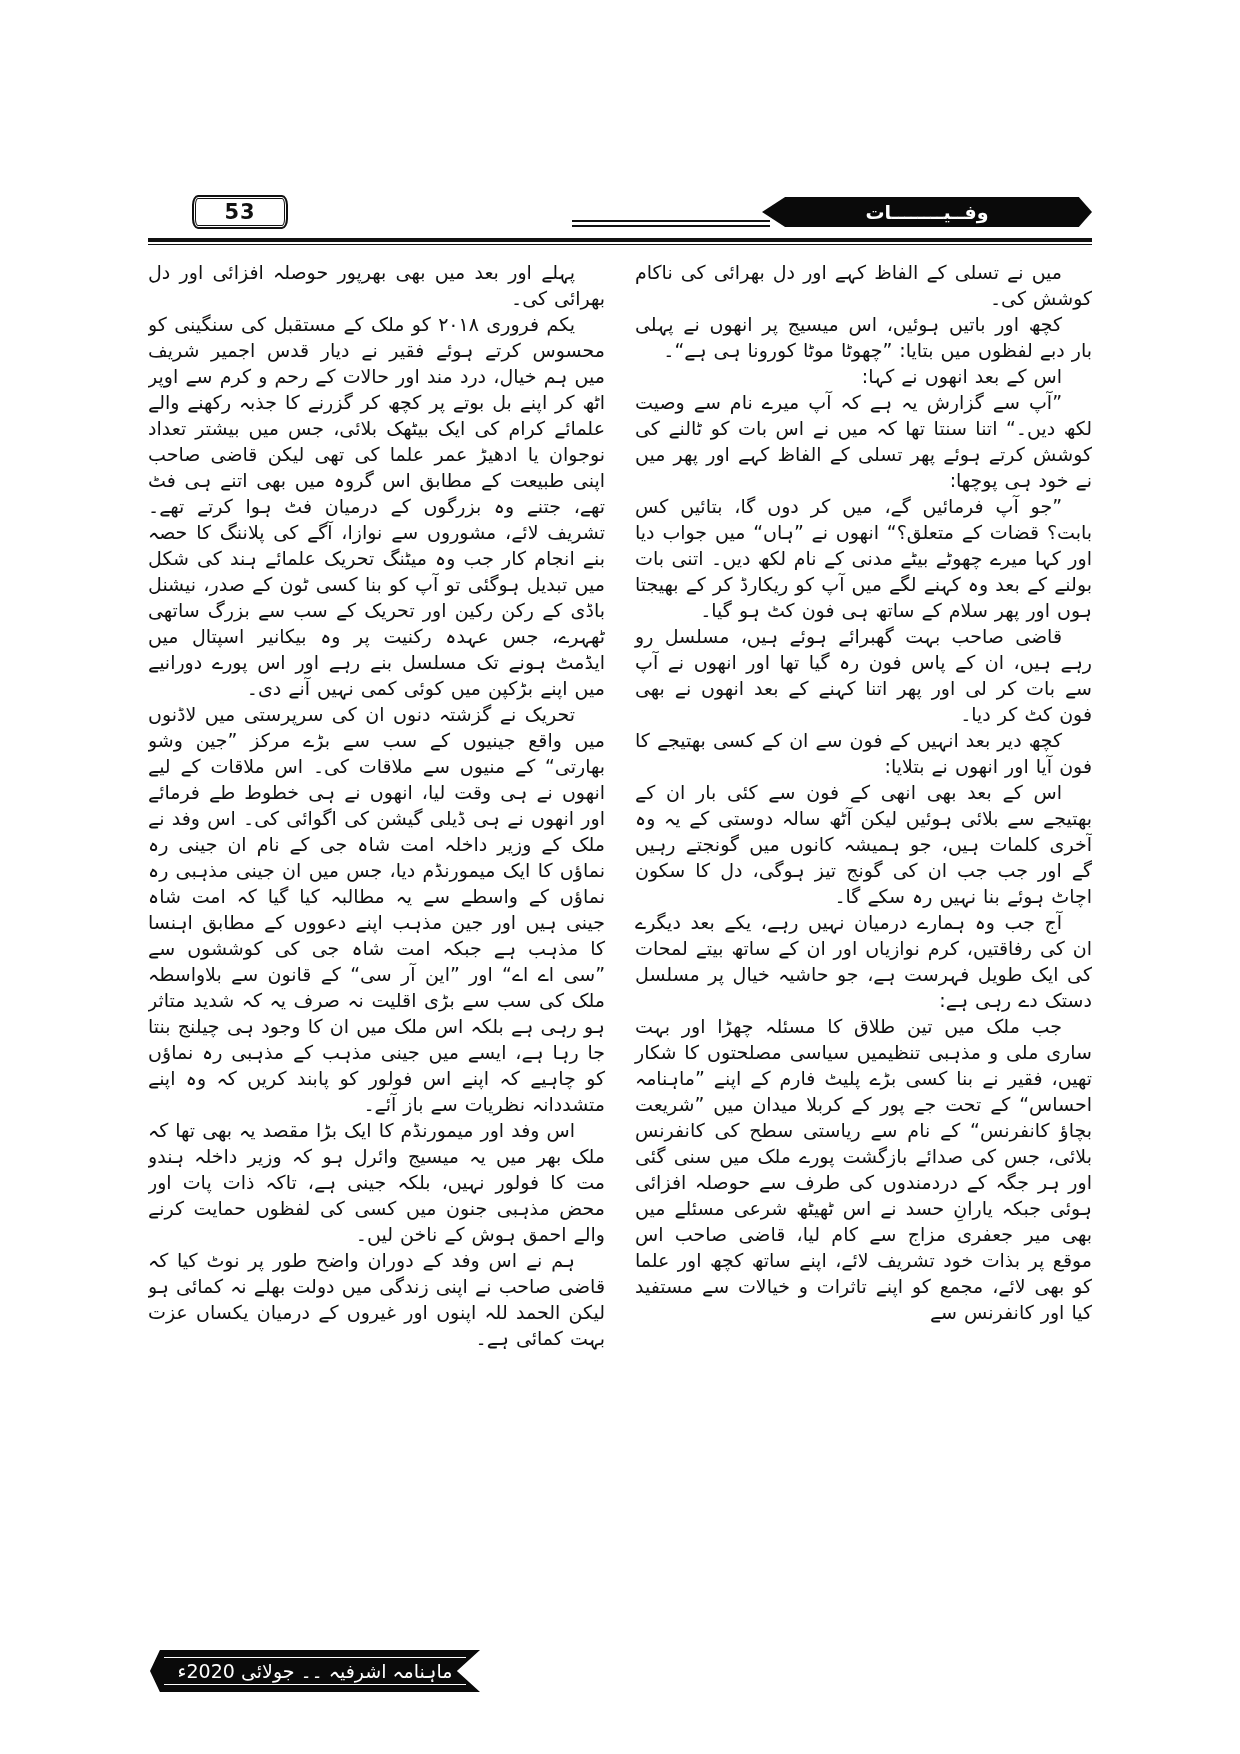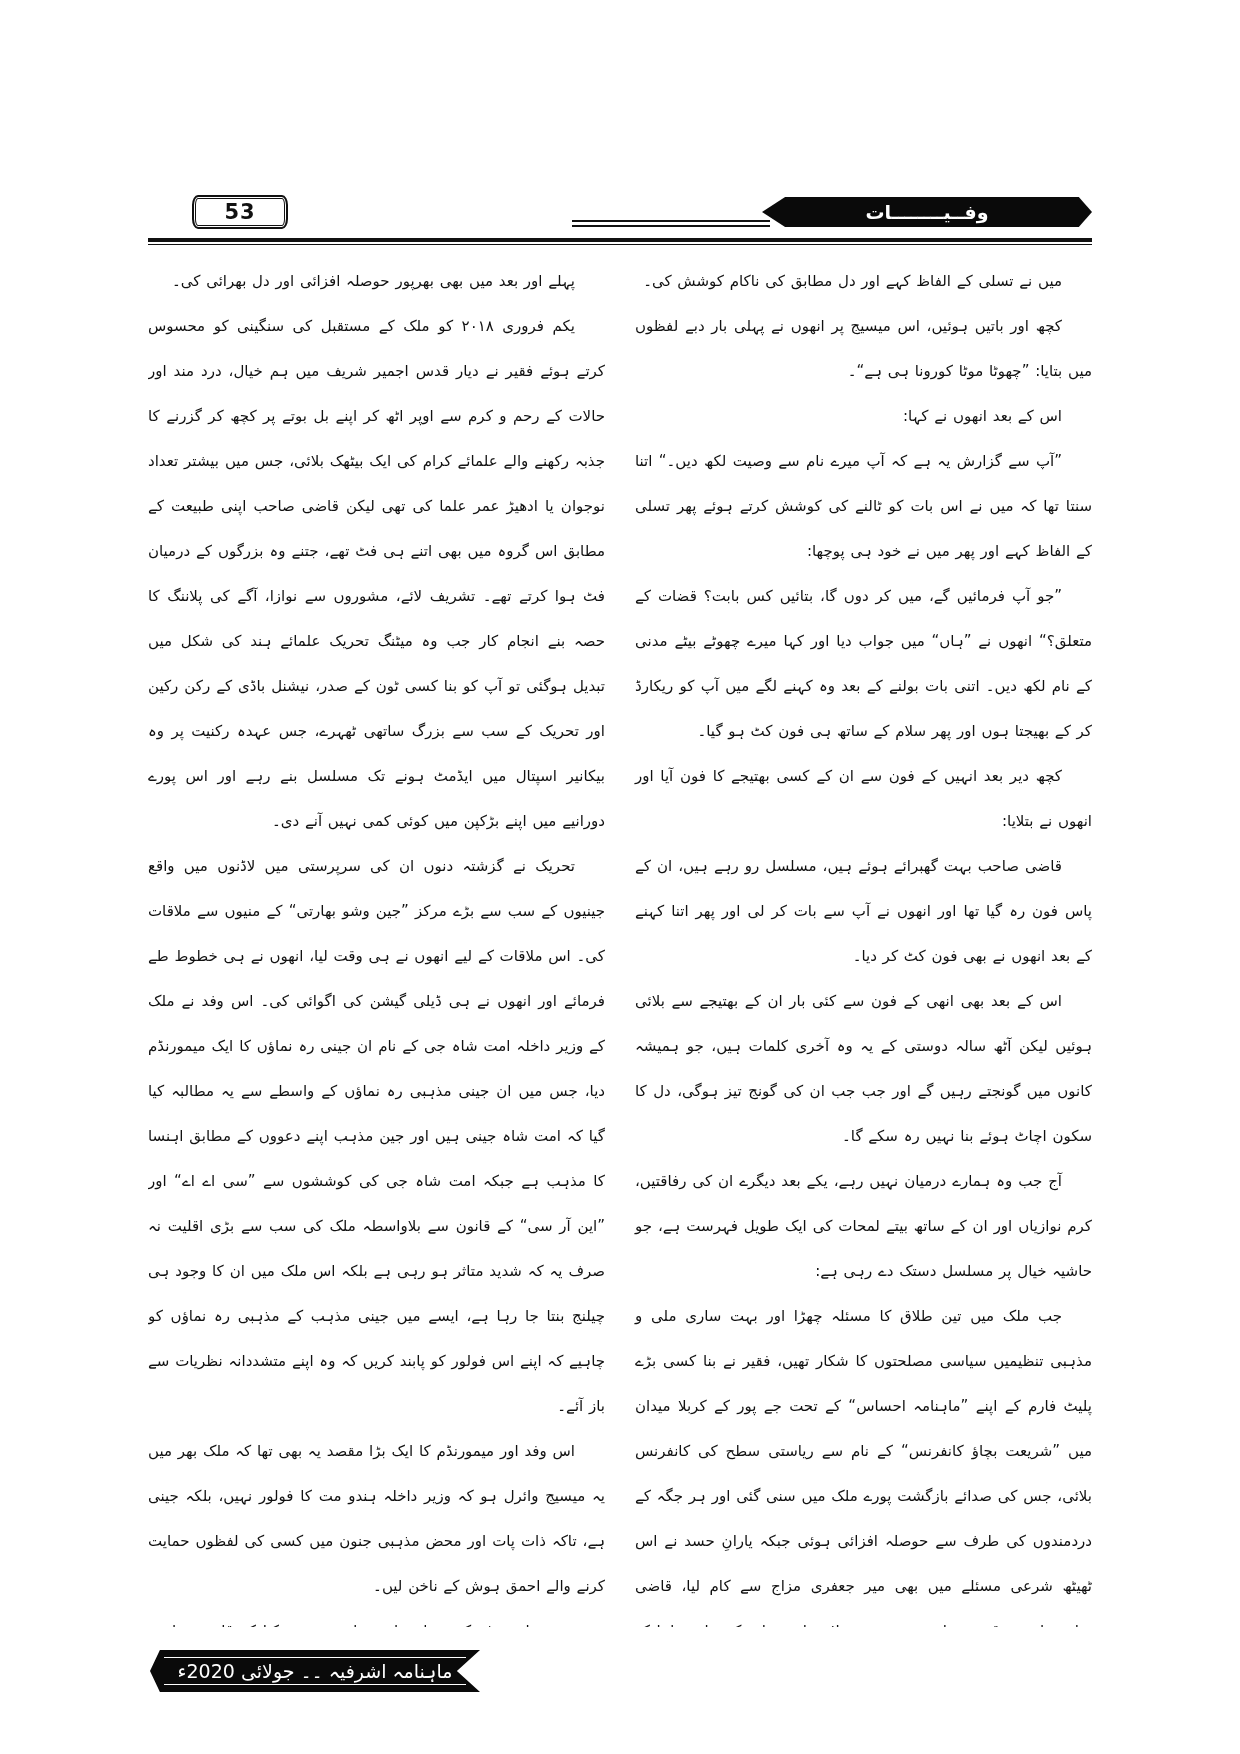--- a/index.html
+++ b/index.html
@@ -85,22 +85,22 @@
     gap: 30px;
     margin-top: 14px;
     height: 1368px;
     overflow: hidden;
   }
   .col {
     width: 50%;
     text-align: justify;
   }
   .col p {
-    font-size: 15px;
-    line-height: 45px;
+    font-size: 19px;
+    line-height: 26px;
     text-indent: 30px;
     text-align: justify;
     text-justify: inter-word;
     word-spacing: 1px;
   }
   
   .footer-banner {
     position: absolute;
     left: 150px;
     bottom: 62px;
@@ -136,27 +136,27 @@
         <div class="title-line"></div>
         <div class="title-banner">
           <span>وفــيــــــــات</span>
         </div>
       </div>
     </div>
     <div class="header-rule"></div>
 
     <div class="content">
       <div class="col">
-        <p>میں نے تسلی کے الفاظ کہے اور دل مطابق کی ناکام کوشش کی۔</p>
+        <p>میں نے تسلی کے الفاظ کہے اور دل بھرائی کی ناکام کوشش کی۔</p>
         <p>کچھ اور باتیں ہوئیں، اس میسیج پر انھوں نے پہلی بار دبے لفظوں میں بتایا: ”چھوٹا موٹا کورونا ہی ہے“۔</p>
         <p>اس کے بعد انھوں نے کہا:</p>
         <p>”آپ سے گزارش یہ ہے کہ آپ میرے نام سے وصیت لکھ دیں۔“ اتنا سنتا تھا کہ میں نے اس بات کو ٹالنے کی کوشش کرتے ہوئے پھر تسلی کے الفاظ کہے اور پھر میں نے خود ہی پوچھا:</p>
         <p>”جو آپ فرمائیں گے، میں کر دوں گا، بتائیں کس بابت؟ قضات کے متعلق؟“ انھوں نے ”ہاں“ میں جواب دیا اور کہا میرے چھوٹے بیٹے مدنی کے نام لکھ دیں۔ اتنی بات بولنے کے بعد وہ کہنے لگے میں آپ کو ریکارڈ کر کے بھیجتا ہوں اور پھر سلام کے ساتھ ہی فون کٹ ہو گیا۔</p>
+        <p>قاضی صاحب بہت گھبرائے ہوئے ہیں، مسلسل رو رہے ہیں، ان کے پاس فون رہ گیا تھا اور انھوں نے آپ سے بات کر لی اور پھر اتنا کہنے کے بعد انھوں نے بھی فون کٹ کر دیا۔</p>
         <p>کچھ دیر بعد انہیں کے فون سے ان کے کسی بھتیجے کا فون آیا اور انھوں نے بتلایا:</p>
-        <p>قاضی صاحب بہت گھبرائے ہوئے ہیں، مسلسل رو رہے ہیں، ان کے پاس فون رہ گیا تھا اور انھوں نے آپ سے بات کر لی اور پھر اتنا کہنے کے بعد انھوں نے بھی فون کٹ کر دیا۔</p>
         <p>اس کے بعد بھی انھی کے فون سے کئی بار ان کے بھتیجے سے بلائی ہوئیں لیکن آٹھ سالہ دوستی کے یہ وہ آخری کلمات ہیں، جو ہمیشہ کانوں میں گونجتے رہیں گے اور جب جب ان کی گونج تیز ہوگی، دل کا سکون اچاٹ ہوئے بنا نہیں رہ سکے گا۔</p>
         <p>آج جب وہ ہمارے درمیان نہیں رہے، یکے بعد دیگرے ان کی رفاقتیں، کرم نوازیاں اور ان کے ساتھ بیتے لمحات کی ایک طویل فہرست ہے، جو حاشیہ خیال پر مسلسل دستک دے رہی ہے:</p>
         <p>جب ملک میں تین طلاق کا مسئلہ چھڑا اور بہت ساری ملی و مذہبی تنظیمیں سیاسی مصلحتوں کا شکار تھیں، فقیر نے بنا کسی بڑے پلیٹ فارم کے اپنے ”ماہنامہ احساس“ کے تحت جے پور کے کربلا میدان میں ”شریعت بچاؤ کانفرنس“ کے نام سے ریاستی سطح کی کانفرنس بلائی، جس کی صدائے بازگشت پورے ملک میں سنی گئی اور ہر جگہ کے دردمندوں کی طرف سے حوصلہ افزائی ہوئی جبکہ یارانِ حسد نے اس ٹھیٹھ شرعی مسئلے میں بھی میر جعفری مزاج سے کام لیا، قاضی صاحب اس موقع پر بذات خود تشریف لائے، اپنے ساتھ کچھ اور علما کو بھی لائے، مجمع کو اپنے تاثرات و خیالات سے مستفید کیا اور کانفرنس سے</p>
       </div>
       <div class="col">
         <p>پہلے اور بعد میں بھی بھرپور حوصلہ افزائی اور دل بھرائی کی۔</p>
         <p>یکم فروری ۲۰۱۸ کو ملک کے مستقبل کی سنگینی کو محسوس کرتے ہوئے فقیر نے دیار قدس اجمیر شریف میں ہم خیال، درد مند اور حالات کے رحم و کرم سے اوپر اٹھ کر اپنے بل بوتے پر کچھ کر گزرنے کا جذبہ رکھنے والے علمائے کرام کی ایک بیٹھک بلائی، جس میں بیشتر تعداد نوجوان یا ادھیڑ عمر علما کی تھی لیکن قاضی صاحب اپنی طبیعت کے مطابق اس گروہ میں بھی اتنے ہی فٹ تھے، جتنے وہ بزرگوں کے درمیان فٹ ہوا کرتے تھے۔ تشریف لائے، مشوروں سے نوازا، آگے کی پلاننگ کا حصہ بنے انجام کار جب وہ میٹنگ تحریک علمائے ہند کی شکل میں تبدیل ہوگئی تو آپ کو بنا کسی ٹون کے صدر، نیشنل باڈی کے رکن رکین اور تحریک کے سب سے بزرگ ساتھی ٹھہرے، جس عہدہ رکنیت پر وہ بیکانیر اسپتال میں ایڈمٹ ہونے تک مسلسل بنے رہے اور اس پورے دورانیے میں اپنے بڑکپن میں کوئی کمی نہیں آنے دی۔</p>
         <p>تحریک نے گزشتہ دنوں ان کی سرپرستی میں لاڈنوں میں واقع جینیوں کے سب سے بڑے مرکز ”جین وشو بھارتی“ کے منیوں سے ملاقات کی۔ اس ملاقات کے لیے انھوں نے ہی وقت لیا، انھوں نے ہی خطوط طے فرمائے اور انھوں نے ہی ڈیلی گیشن کی اگوائی کی۔ اس وفد نے ملک کے وزیر داخلہ امت شاہ جی کے نام ان جینی رہ نماؤں کا ایک میمورنڈم دیا، جس میں ان جینی مذہبی رہ نماؤں کے واسطے سے یہ مطالبہ کیا گیا کہ امت شاہ جینی ہیں اور جین مذہب اپنے دعووں کے مطابق اہنسا کا مذہب ہے جبکہ امت شاہ جی کی کوششوں سے ”سی اے اے“ اور ”این آر سی“ کے قانون سے بلاواسطہ ملک کی سب سے بڑی اقلیت نہ صرف یہ کہ شدید متاثر ہو رہی ہے بلکہ اس ملک میں ان کا وجود ہی چیلنج بنتا جا رہا ہے، ایسے میں جینی مذہب کے مذہبی رہ نماؤں کو چاہیے کہ اپنے اس فولور کو پابند کریں کہ وہ اپنے متشددانہ نظریات سے باز آئے۔</p>
         <p>اس وفد اور میمورنڈم کا ایک بڑا مقصد یہ بھی تھا کہ ملک بھر میں یہ میسیج وائرل ہو کہ وزیر داخلہ ہندو مت کا فولور نہیں، بلکہ جینی ہے، تاکہ ذات پات اور محض مذہبی جنون میں کسی کی لفظوں حمایت کرنے والے احمق ہوش کے ناخن لیں۔</p>
         <p>ہم نے اس وفد کے دوران واضح طور پر نوٹ کیا کہ قاضی صاحب نے اپنی زندگی میں دولت بھلے نہ کمائی ہو لیکن الحمد للہ اپنوں اور غیروں کے درمیان یکساں عزت بہت کمائی ہے۔</p>

